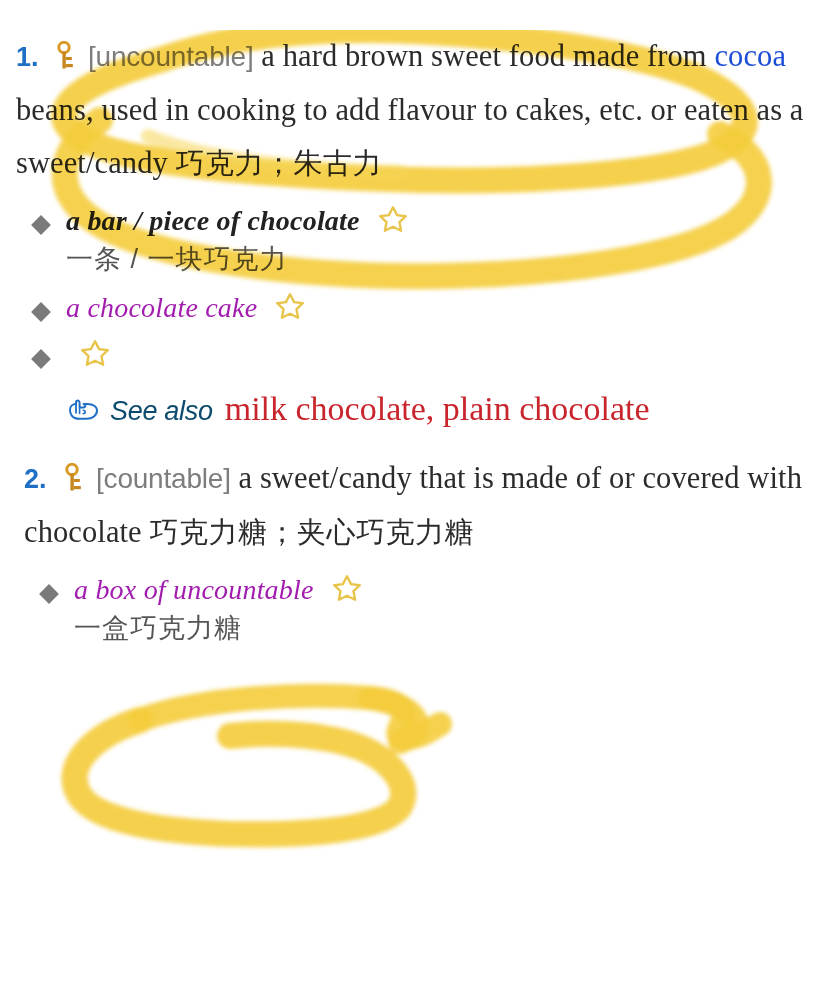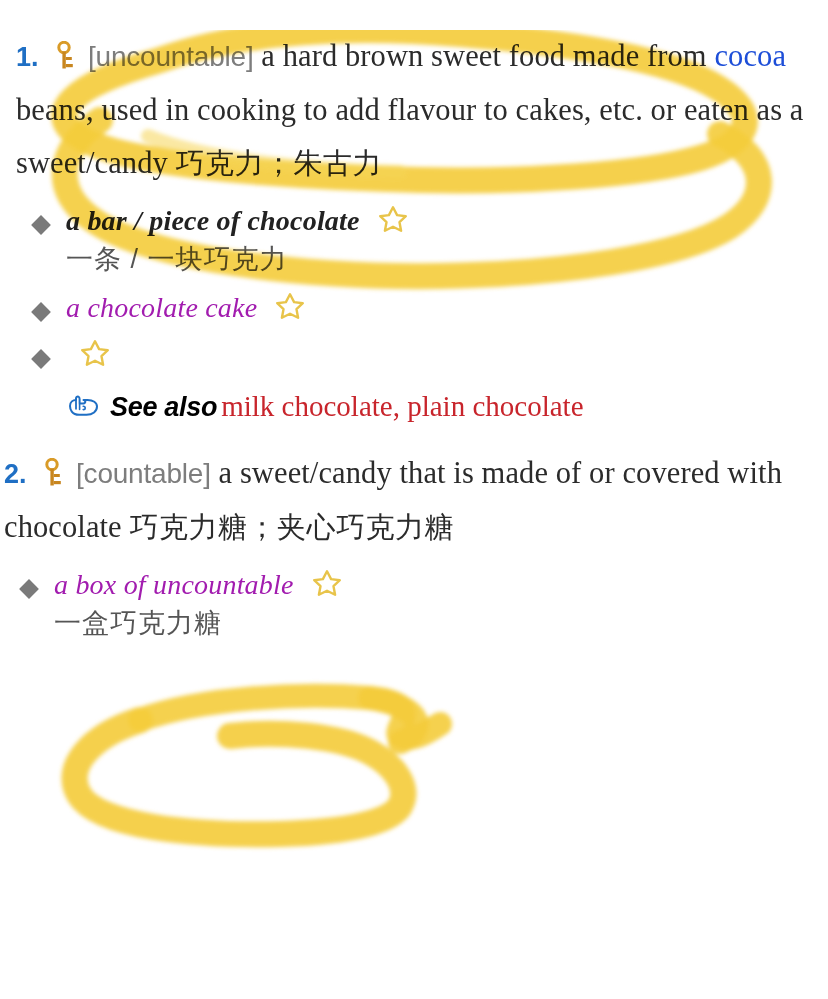--- a/index.html
+++ b/index.html
@@ -142,35 +142,35 @@
   }
   .hand-icon {
     display: inline-block;
     vertical-align: -6px;
     width: 34px;
     height: 28px;
     margin-right: 6px;
   }
   .see-also-label {
     font-family: "Liberation Sans", "DejaVu Sans", sans-serif;
-    font-weight: bold;
+    font-weight: normal;
     font-style: italic;
     font-size: 27px;
-    color: #000000;
+    color: #0c4a6e;
     letter-spacing: -0.3px;
   }
   .see-also-links {
     font-family: "Liberation Serif", "DejaVu Serif", serif;
-    font-size: 29px;
+    font-size: 34px;
     color: #c8252c;
-    margin-left: 0;
+    margin-left: 8px;
   }
 
   .sense-1 { margin-top: 30px; padding-left: 16px; }
-  .sense-2 { margin-top: 24px; padding-left: 4px; }
+  .sense-2 { margin-top: 24px; padding-left: 24px; }
   .sense-2 .sense-body { text-indent: 0; }
 </style>
 </head>
 <body>
 
 <div id="page">
 
   <svg id="highlight-layer" viewBox="0 0 828 999" xmlns="http://www.w3.org/2000/svg">
     <defs>
       <filter id="hlblur" x="-20%" y="-20%" width="140%" height="140%">

